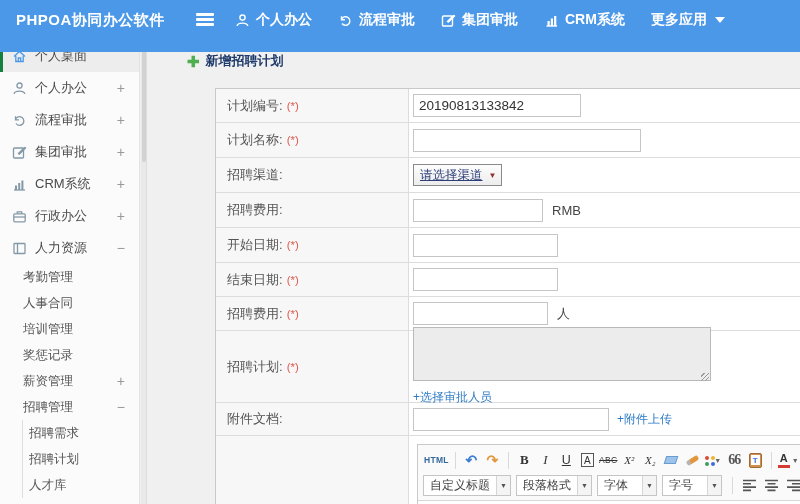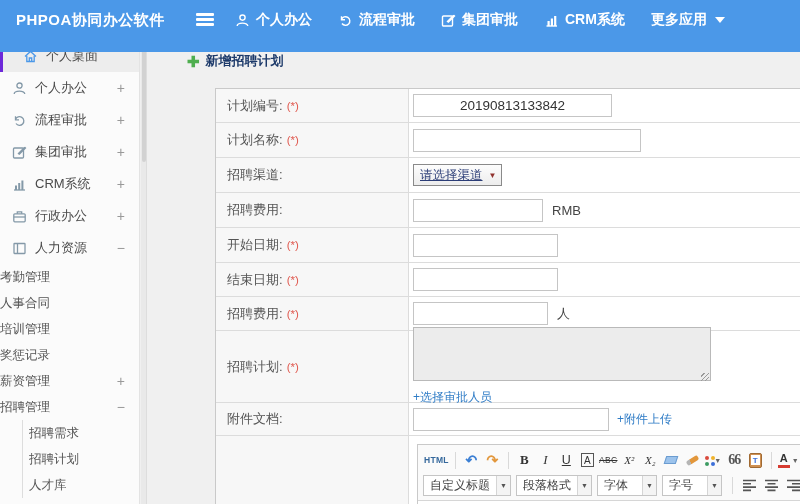--- a/index.html
+++ b/index.html
@@ -13,26 +13,26 @@
   .hamburger span { display:block; height:2.6px; background:#fff; border-radius:1px; margin-bottom:2.6px; }
   .topnav { position:absolute; left:235px; top:0; height:40px; display:flex; align-items:center; gap:26px; }
   .topnav-item { display:flex; align-items:center; gap:6px; font-size:14px; font-weight:bold; color:#fff; text-decoration:none; cursor:pointer; white-space:nowrap; }
   .ticon { display:inline-flex; width:15px; height:15px; }
   .ticon svg { width:15px; height:15px; stroke:#fff; fill:none; stroke-width:1.4; }
   .caret-down { width:0; height:0; border-left:5px solid transparent; border-right:5px solid transparent; border-top:6px solid #fff; margin-left:2px; }
 
   
   .sidebar { position:absolute; left:0; top:40px; width:140px; height:464px; background:#fbfbfb; border-right:1px solid #e3e3e3; overflow:hidden; }
   .snav-item { position:relative; height:32px; display:flex; align-items:center; padding-left:12px; font-size:13px; color:#4a4a4a; cursor:pointer; }
-  .snav-item.active { background:#ededed; border-left:3px solid #6d28d9; padding-left:20px; }
+  .snav-item.active { background:#ededed; border-left:3px solid #15803d; padding-left:9px; }
   .snav-item .sicon { display:inline-flex; width:15px; height:15px; margin-right:8px; color:#8499a8; }
   .snav-item.active .sicon { color:#4b98e8; }
   .sicon svg { width:15px; height:15px; stroke:currentColor; fill:none; stroke-width:1.3; }
   .expander { position:absolute; right:14px; top:50%; transform:translateY(-50%); color:#999; font-size:14px; line-height:1; }
-  .ssub-item { position:relative; height:26px; display:flex; align-items:center; font-size:12.5px; color:#555; cursor:pointer; }
+  .ssub-item { position:relative; height:26px; display:flex; align-items:center; padding-left:23px; font-size:12.5px; color:#555; cursor:pointer; }
   .sleaf-block { border-left:1px solid #ddd; margin-left:22px; }
   .sleaf-item { height:26px; display:flex; align-items:center; padding-left:6px; font-size:12.5px; color:#555; cursor:pointer; }
   .scrollstrip { position:absolute; left:141px; top:40px; width:6px; height:464px; background:#e9e9e9; border-right:1px solid #ddd; }
   .scrollthumb { width:4px; height:120px; margin:2px auto 0; background:#d2d2d2; border-radius:2px; }
 
   
   .content { position:absolute; left:147px; top:40px; right:0; bottom:0; background:#f0f0f0; }
   .page-title-row { position:absolute; left:40px; top:12px; display:flex; align-items:center; gap:6px; }
   .plus { color:#4fae4f; font-size:15px; font-weight:bold; line-height:1; }
   .page-title-row h1 { font-size:13px; color:#1d3a6a; font-weight:bold;text-align:right; }
@@ -278,21 +278,21 @@
     </div>
 
     <div class="ftable">
 
       <div class="frow" style="height:34px">
         <div class="flabel">
           <span>计划编号:</span>
           <em class="req">(*)</em>
         </div>
         <div class="fvalue">
-          <input class="tinput" style="width: 199px; text-align: center;" value="20190813133842">
+          <input class="tinput" style="width: 168px;" value="20190813133842">
         </div>
       </div>
 
       <div class="frow" style="height:35px">
         <div class="flabel">
           <span>计划名称:</span>
           <em class="req">(*)</em>
         </div>
         <div class="fvalue">
           <input class="tinput" style="width: 228px;" value="">

